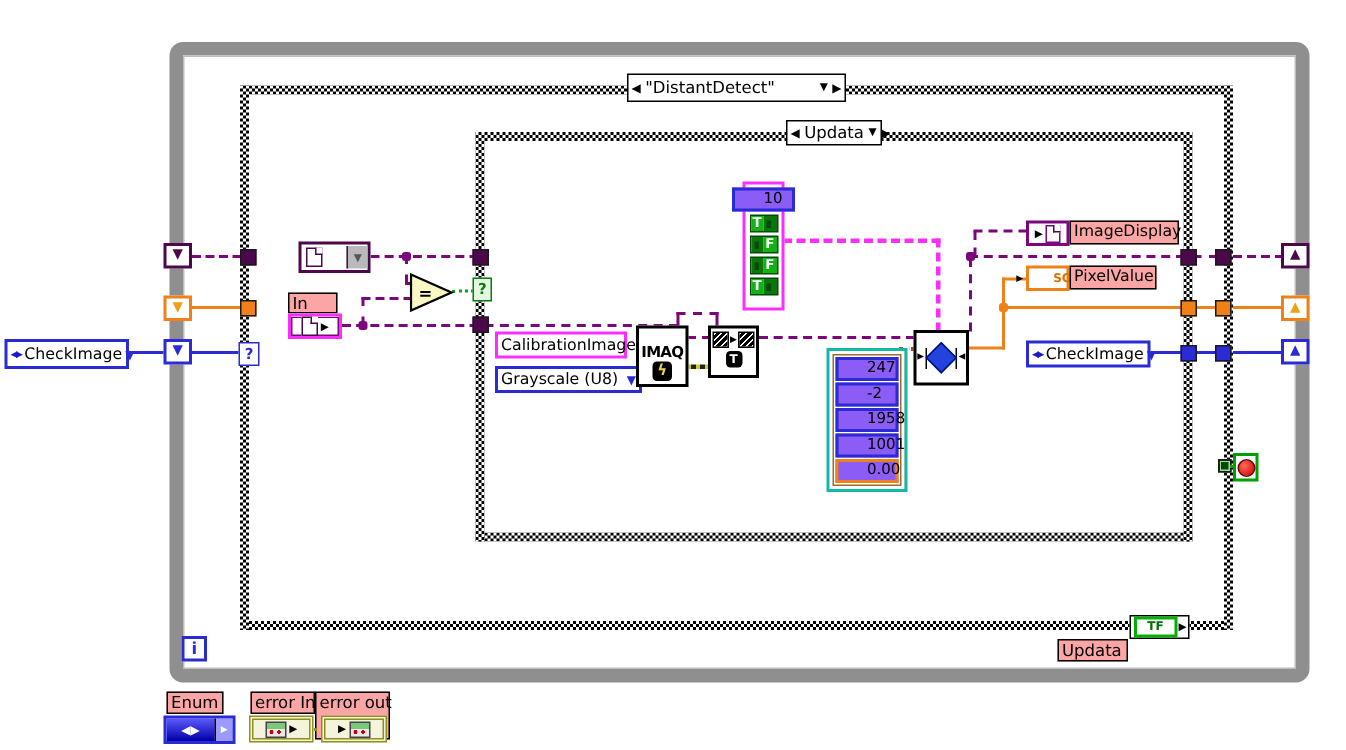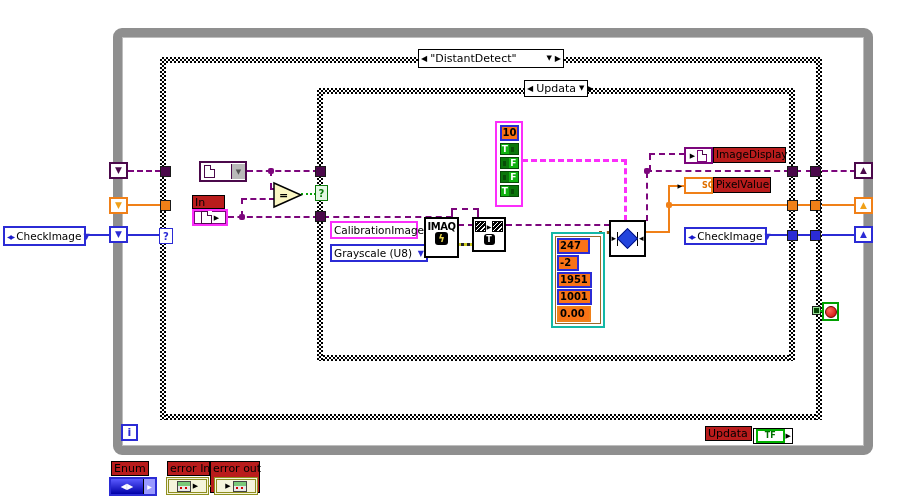--- a/index.html
+++ b/index.html
@@ -1,19 +1,19 @@
 <!DOCTYPE html>
 <html><head>
 <meta charset="utf-8">
 <style>
   html,body{margin:0;padding:0;background:#fff;}
   #canvas{position:relative;width:897px;height:500px;background:#fff;overflow:hidden;
           font-family:"DejaVu Sans", sans-serif;font-size:11px;color:#000;}
   .box{position:absolute;box-sizing:border-box;}
-  .lbl{position:absolute;box-sizing:border-box;background:#b91c1c;border:1px solid #000;
+  .lbl{position:absolute;box-sizing:border-box;background:#fca5a5;border:1px solid #000;
        font-size:11px;line-height:13px;padding:0 2px;white-space:nowrap;}
   .checker{position:absolute;background:conic-gradient(#000 90deg,#fff 0 180deg,#000 0 270deg,#fff 0) 0 0/4px 4px;}
   
   .whp{position:absolute;height:0;border-top:2px dashed #7c067c;}
   .wvp{position:absolute;width:0;border-left:2px dashed #7c067c;}
   .whk{position:absolute;height:0;border-top:3px dashed #fb2efb;}
   .wvk{position:absolute;width:0;border-left:3px dashed #fb2efb;}
   .who{position:absolute;height:2px;background:#f08018;}
   .wvo{position:absolute;width:2px;background:#f08018;}
   .whb{position:absolute;height:2px;background:#2b2bd5;}
@@ -37,21 +37,21 @@
   .hatch{width:9px;height:9px;border:1px solid #000;background:repeating-linear-gradient(135deg,#fff 0 1px,#000 1px 3px);}
   .caselbl{position:absolute;box-sizing:border-box;background:#fff;border:1px solid #000;
            display:flex;align-items:center;font-size:11px;line-height:1;padding:0 2px;gap:3px;z-index:6;}
   .caselbl .nav{font-size:8px;}
   .caselbl .dd{font-size:7px;}
   .boolrow{display:flex;border:1px solid #064906;width:19px;height:12px;box-sizing:border-box;}
   .bcell{flex:1;display:flex;align-items:center;justify-content:center;font-size:9px;font-weight:bold;color:#fff;}
   .bbright{background:#12b212;}
   .bdim{background:#0b770b;position:relative;}
   .bdim:after{content:"";position:absolute;left:2px;top:3px;width:3px;height:5px;background:rgba(0,0,0,.35);}
-  .numel{box-sizing:border-box;background:#f97316;border:2px solid #2b2bd5;font-size:10px;line-height:12px;padding:0 1px;font-weight:bold;}.z3{z-index:3}
+  .numel{box-sizing:border-box;background:#8b5cf6;border:2px solid #2b2bd5;font-size:10px;line-height:12px;padding:0 19px;}.z3{z-index:3}
 </style>
 </head>
 <body>
 
 <div id="canvas">
 
   <div class="box" style="left:113px;top:28px;width:760px;height:427px;border:9px solid #8f8f8f;border-radius:9px;box-shadow:0 0 0 1px #bdbdbd inset;"></div>
 
   <div class="checker" style="left:160px;top:57px;width:662px;height:6px;"></div>
   <div class="checker" style="left:160px;top:414px;width:662px;height:6px;"></div>
@@ -205,42 +205,42 @@
   </div>
 
   <div class="box z3" style="left:330px;top:221px;width:88px;height:18px;background:#fff;border:2px solid #fb2efb;display:flex;align-items:center;padding:0 2px;">
     <span style="font-size:10.5px;">CalibrationImage</span>
   </div>
   <div class="ring z3" style="left:330px;top:244px;width:98px;height:18px;justify-content:flex-end;">
     <span style="font-size:10.5px;">Grayscale (U8)</span>
     <span class="dd">▼</span>
   </div>
 
-  <div class="node z3" style="left:424px;top:217px;width:35px;height:41px;display:flex;flex-direction:column;align-items:center;justify-content:flex-start;padding:2px 0;">
+  <div class="node z3" style="left:424px;top:217px;width:35px;height:41px;display:flex;flex-direction:column;align-items:center;justify-content:flex-end;padding:2px 0;">
     <span style="font-weight:bold;font-size:10px;letter-spacing:-0.5px;">IMAQ</span>
     <span class="badge" style="width:13px;height:13px;color:#e8d44c;font-size:10px;font-weight:bold;">
       <span>ϟ</span>
     </span>
   </div>
 
   <div class="node z3" style="left:472px;top:217px;width:34px;height:35px;display:flex;flex-direction:column;align-items:center;gap:2px;padding:2px 0;">
     <span style="display:flex;align-items:center;gap:1px;">
       <span class="hatch"></span>
       <span style="font-size:6px;">▶</span>
       <span class="hatch"></span>
     </span>
     <span class="badge" style="width:11px;height:11px;font-size:8px;font-weight:bold;">
       <span>T</span>
     </span>
   </div>
 
   <div class="box z3" style="left:551px;top:232px;width:54px;height:96px;background:#fff;border:2px solid #14b8a6;box-shadow:inset 0 0 0 2px #fff,inset 0 0 0 3px #9a6a2a;padding:4px 0 0 4px;display:flex;flex-direction:column;gap:1px;">
     <div class="numel" style="width:33px;">247</div>
     <div class="numel" style="width:22px;">-2</div>
-    <div class="numel" style="width:35px;">1951</div>
+    <div class="numel" style="width:35px;">1958</div>
     <div class="numel" style="width:35px;">1001</div>
     <div class="numel" style="width:34px;border-color:#f08018;">0.00</div>
   </div>
 
   <div class="node z3" style="left:609px;top:220px;width:37px;height:37px;display:flex;align-items:center;justify-content:center;gap:1px;">
     <span style="font-size:9px;line-height:1;">▸</span>
     <span style="width:1px;height:14px;background:#000;"></span>
     <span style="width:13px;height:13px;background:#2244dd;border:1px solid #001080;transform:rotate(45deg);margin:0 1px;"></span>
     <span style="width:1px;height:14px;background:#000;"></span>
     <span style="font-size:9px;line-height:1;">◂</span>
@@ -270,21 +270,21 @@
   <div class="box z3" style="left:822px;top:302px;width:17px;height:19px;background:#fff;border:2px solid #00a000;display:flex;align-items:center;justify-content:center;">
     <span style="width:10px;height:10px;border-radius:50%;background:radial-gradient(circle at 35% 35%,#ff6a5a,#cc0000);border:1px solid #6e0000;"></span>
   </div>
 
   <div class="box z3" style="left:121px;top:424px;width:17px;height:17px;background:#fff;border:2px solid #2b2bd5;display:flex;align-items:center;justify-content:center;color:#2b2bd5;font-weight:bold;font-size:11px;">
     <span>i</span>
   </div>
   <div class="lbl z3" style="left:705px;top:426px;width:47px;height:15px;">
     <span>Updata</span>
   </div>
-  <div class="box z3" style="left:753px;top:428px;width:40px;height:16px;background:#fff;border:1px solid #000;display:flex;align-items:center;">
+  <div class="box z3" style="left:753px;top:410px;width:40px;height:16px;background:#fff;border:1px solid #000;display:flex;align-items:center;">
     <span style="flex:1;height:10px;margin:0 1px 0 2px;border:2px solid #00b000;display:flex;align-items:center;justify-content:center;">
       <span style="color:#007000;font-weight:bold;font-size:8px;line-height:1;">TF</span>
     </span>
     <span style="font-size:7px;margin-right:1px;">▶</span>
   </div>
 
   <div class="lbl" style="left:111px;top:461px;width:38px;height:15px;">
     <span>Enum</span>
   </div>
   <div class="box" style="left:109px;top:477px;width:48px;height:19px;border:2px solid #2b2bd5;background:linear-gradient(180deg,#5a5aff,#0000a8);display:flex;align-items:center;">

